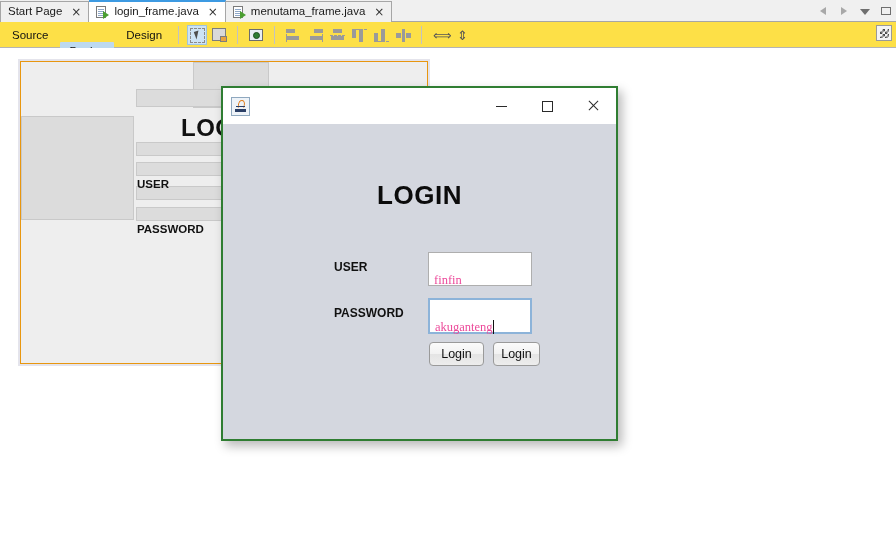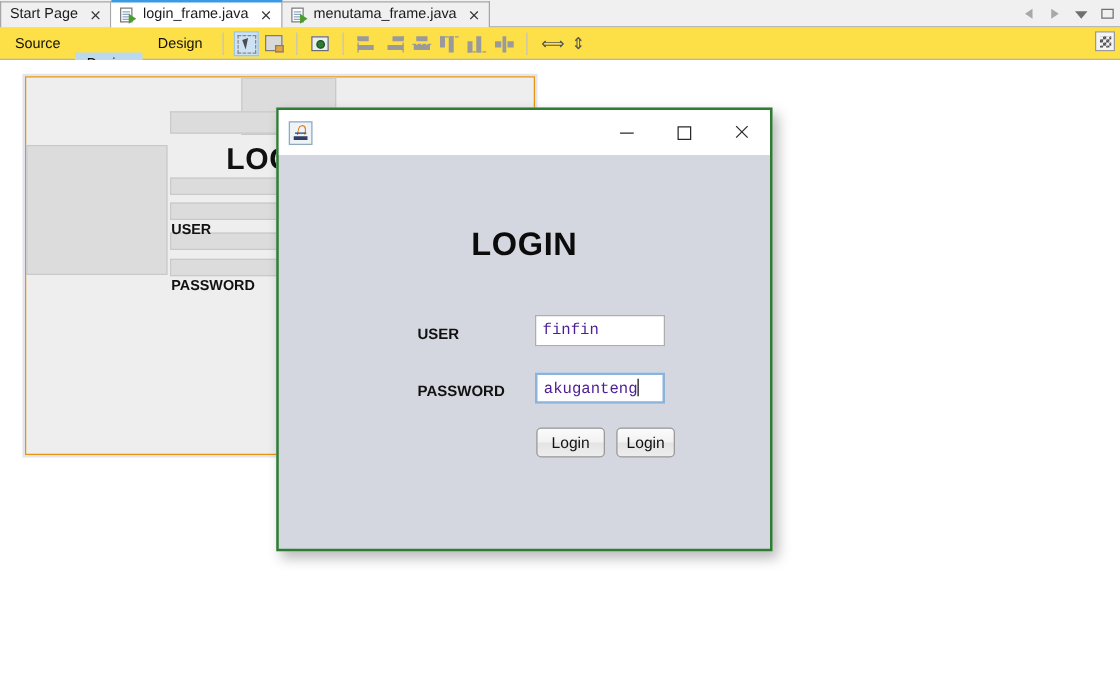--- a/index.html
+++ b/index.html
@@ -187,22 +187,22 @@
   .dlg-h1{
     position:absolute;left:0;right:0;top:56px;text-align:center;
     font-size:26px;font-weight:bold;color:#0b0b0b;letter-spacing:.5px;
   }
   .frm-lab{
     position:absolute;font-size:12px;font-weight:bold;color:#111;
   }
   .frm-inp{
     position:absolute;height:25px;width:104px;
     background:#ffffff;border:1px solid #aeaeae;box-sizing:border-box;
-    font-size:12.5px;color:#4c1d95;padding:0 5px;line-height:23px;
-    font-family:Liberation Mono, monospace;
+    font-size:12.5px;color:#ec4899;padding:16px 5px;line-height:23px;
+    font-family:Liberation Serif, serif;
   }
   .frm-inp.focus{border:2px solid #8cb3d9;}
   .caret{display:inline-block;width:1px;height:14px;background:#111;
     vertical-align:-3px;margin-left:0px;}
   .sbtn{
     position:absolute;height:24px;border:1px solid #9a9a9a;border-radius:4px;
     background:linear-gradient(180deg,#fbfbfb 0%,#f2f2f2 48%,#e4e4e4 52%,#ededed 100%);
     font-size:12.5px;color:#111;display:flex;align-items:center;justify-content:center;
     box-sizing:border-box;font-family:"Liberation Sans", sans-serif;
   }

